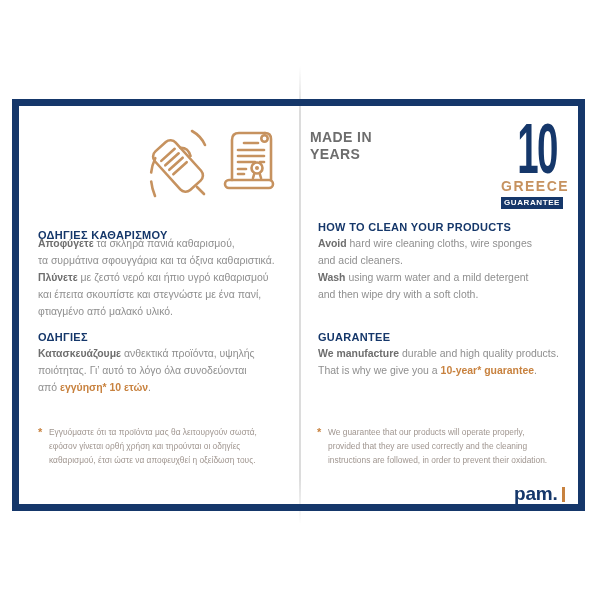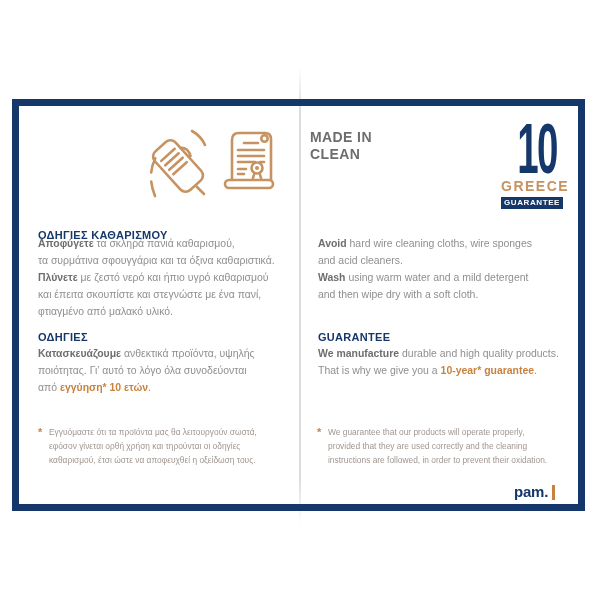--- a/index.html
+++ b/index.html
@@ -28,21 +28,21 @@
   .badge{width:62px;text-align:center;}
   .badge-num-wrap{height:56px;line-height:56px;}
   .badge-num{display:inline-block;font-size:70px;font-weight:bold;color:#15376a;
              letter-spacing:-3px;transform:scaleX(.55);transform-origin:center center;
              line-height:56px;}
   .badge-years{margin-top:1px;font-size:14px;font-weight:bold;color:#c6925f;letter-spacing:1.5px;}
   .badge-guar{margin-top:3px;background:#15376a;color:#ffffff;font-size:8px;font-weight:bold;
               letter-spacing:.6px;line-height:12px;height:12px;}
   
   .pam{display:flex;align-items:center;}
-  .pam-text{font-size:15px;font-weight:bold;color:#15376a;letter-spacing:-.2px;}
+  .pam-text{font-size:19px;font-weight:bold;color:#15376a;letter-spacing:-.2px;}
   .pam-bar{width:3px;height:15px;background:#c8823f;margin-left:4px;margin-top:1px;}
   svg{display:block;}
 </style>
 </head>
 <body>
 
 <div class="page">
 
   <div class="fold"></div>
 
@@ -82,21 +82,21 @@
           <circle cx="40" cy="42" r="5.5"></circle>
           <circle cx="40" cy="42" r="2" fill="#c6925f" stroke="none"></circle>
           <path d="M37.5 47 L36 52 M42.5 47 L44 52"></path>
           <rect x="8" y="54" width="48" height="8" rx="4"></rect>
         </g>
       </svg>
     </div>
 
     <div class="abs made-in" style="left:291px;top:23px;">
       <div>MADE IN</div>
-      <div>CLEAN</div>
+      <div>YEARS</div>
     </div>
 
     <div class="abs badge" style="left:482px;top:15px;">
       <div class="badge-num-wrap"><span class="badge-num">10</span></div>
       <div class="badge-years">GREECE</div>
       <div class="badge-guar">GUARANTEE</div>
     </div>
 
     <div class="abs sec-h" style="left:19px;top:115px;margin-top:8px;">ΟΔΗΓΙΕΣ ΚΑΘΑΡΙΣΜΟΥ</div>
     <div class="abs body-lines" style="left:19px;top:129px;">
@@ -116,20 +116,21 @@
 
     <div class="abs fn" style="left:19px;top:319px;">
       <span class="fn-marker">*</span>
       <div class="fn-lines">
           <div class="fl">Εγγυόμαστε ότι τα προϊόντα μας θα λειτουργούν σωστά,</div>
           <div class="fl">εφόσον γίνεται ορθή χρήση και τηρούνται οι οδηγίες</div>
           <div class="fl">καθαρισμού, έτσι ώστε να αποφευχθεί η οξείδωση τους.</div>
         </div>
     </div>
 
+    <div class="abs sec-h" style="left:299px;top:115px;">HOW TO CLEAN YOUR PRODUCTS</div>
     <div class="abs body-lines" style="left:299px;top:129px;">
         <div class="tl"><span class="b">Avoid </span><span>hard wire cleaning cloths, wire sponges</span></div>
         <div class="tl"><span>and acid cleaners.</span></div>
         <div class="tl"><span class="b">Wash </span><span>using warm water and a mild detergent</span></div>
         <div class="tl"><span>and then wipe dry with a soft cloth.</span></div>
       </div>
 
     <div class="abs sec-h" style="left:299px;top:225px;">GUARANTEE</div>
     <div class="abs body-lines" style="left:299px;top:239px;">
         <div class="tl"><span class="b">We manufacture </span><span>durable and high quality products.</span></div>

